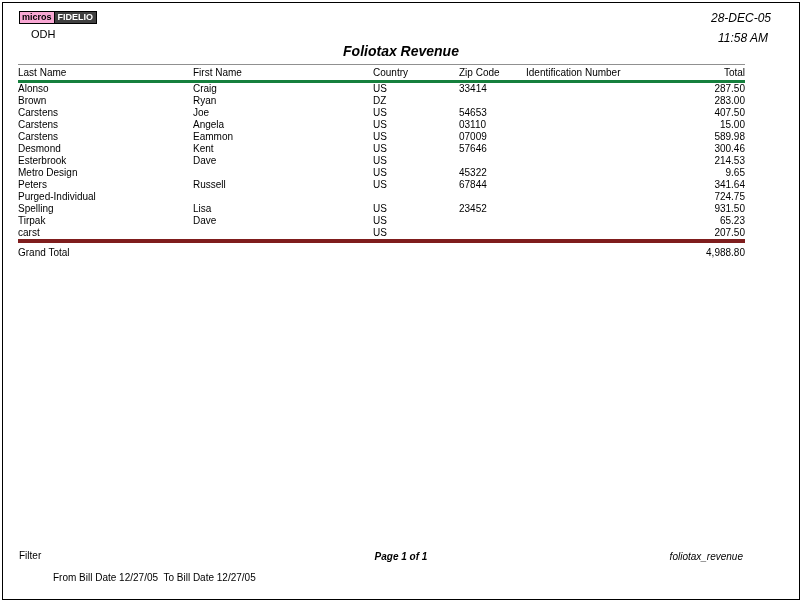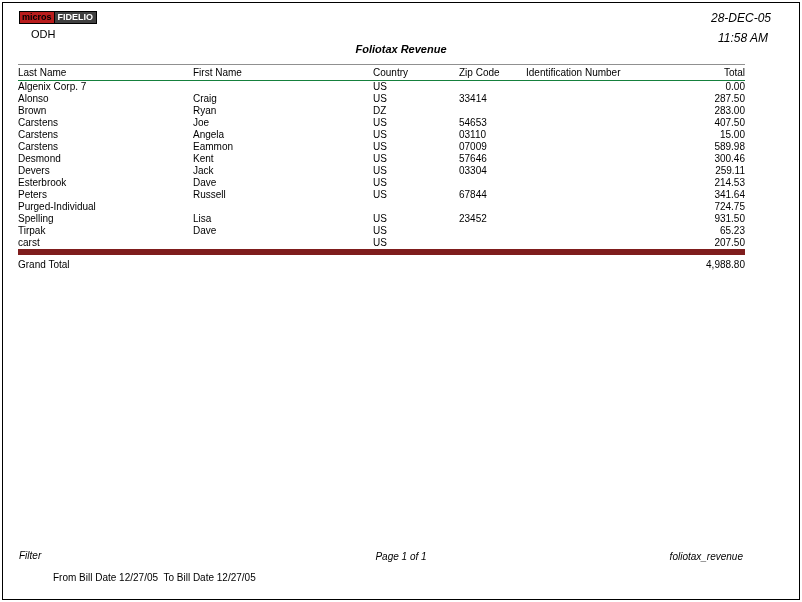--- a/index.html
+++ b/index.html
@@ -4,47 +4,47 @@
 <style>
   html,body { margin:0; padding:0; background:#ffffff; }
   body { width:802px; height:602px; position:relative; overflow:hidden;
          font-family:"Liberation Sans", sans-serif; color:#000; }
   .page { position:absolute; left:2px; top:2px; width:796px; height:596px;
           border:1px solid #000; background:#fff; }
 
   
   .logo { position:absolute; left:16px; top:8px; font-size:9px; font-weight:bold;
           letter-spacing:0px; display:flex; align-items:stretch; line-height:11px; }
-  .logo .micros { border:1px solid #000; padding:0 2px; background:#b91c1c; color:#000; }
+  .logo .micros { border:1px solid #000; padding:0 2px; background:#f9a8d4; color:#000; }
   .logo .fidelio { background:#404040; color:#fff; padding:0 3px; border:1px solid #000; border-left:none; }
   .prop-code { position:absolute; left:28px; top:25px; font-size:11px; font-weight:normal; }
   .hotel-name { position:absolute; left:0; right:0; top:8px; text-align:center;
                 font-size:11px; font-weight:bold; font-style:italic; }
   .run-date { position:absolute; right:28px; top:8px; font-size:12px; font-style:italic; }
   .run-time { position:absolute; right:31px; top:28px; font-size:12px; font-style:italic; }
   .report-title { position:absolute; left:0; right:0; top:40px; text-align:center;
-                  font-size:11px; font-weight:bold; font-style:italic; }
+                  font-size:14px; font-weight:bold; font-style:italic; }
 
   
   .report-table { position:absolute; left:15px; top:61px; width:727px;
                   border-collapse:collapse; table-layout:fixed; font-size:10px; }
   .report-table th { text-align:left; font-weight:normal; height:15px;
-                     border-top:1px solid #909090; border-bottom:1px solid #15803d;
+                     border-top:1px solid #909090; border-bottom:3px solid #15803d;
                      padding:0; vertical-align:middle;margin-left:20px; }
   .report-table td { height:12px; line-height:12px; padding:0; overflow:hidden;
                      white-space:nowrap; }
   .report-table .num, .report-table th.num { text-align:right; }
-  .report-table tfoot td { border-top:6px solid #7f1d1d; height:16px; vertical-align:bottom; }
+  .report-table tfoot td { border-top:4px solid #7f1d1d; height:16px; vertical-align:bottom; }
 
   
-  .footer-filter-label { position:absolute; left:16px; top:547px; font-size:10px; font-style:italic; }
+  .footer-filter-label { position:absolute; left:16px; top:547px; font-size:10px; }
   .footer-filter { position:absolute; left:50px; top:547px; font-size:10px; line-height:11px;
                    white-space:pre-wrap; }
   .footer-page { position:absolute; left:0; right:0; top:548px; text-align:center;
-                 font-size:10px; font-style:italic; }
+                 font-size:10px; font-style:italic;font-weight:bold; }
   .footer-report { position:absolute; right:56px; top:548px; font-size:10px; font-style:italic; }
 </style>
 </head>
 <body>
 
 <div class="page">
 
   <div class="logo">
     <span class="micros">micros</span>
       <span class="fidelio">FIDELIO</span>
@@ -68,28 +68,20 @@
           <th>Last Name</th>
           <th>First Name</th>
           <th>Country</th>
           <th>Zip Code</th>
           <th>Identification Number</th>
           <th class="num">Total</th>
         </tr>
     </thead>
     <tbody>
         <tr>
-          <td>Algenix Corp. 7</td>
-          <td></td>
-          <td>US</td>
-          <td></td>
-          <td></td>
-          <td class="num">0.00</td>
-        </tr>
-        <tr>
           <td>Alonso</td>
           <td>Craig</td>
           <td>US</td>
           <td>33414</td>
           <td></td>
           <td class="num">287.50</td>
         </tr>
         <tr>
           <td>Brown</td>
           <td>Ryan</td>
@@ -124,34 +116,34 @@
         </tr>
         <tr>
           <td>Desmond</td>
           <td>Kent</td>
           <td>US</td>
           <td>57646</td>
           <td></td>
           <td class="num">300.46</td>
         </tr>
         <tr>
-          <td>Devers</td>
-          <td>Jack</td>
-          <td>US</td>
-          <td>03304</td>
-          <td></td>
-          <td class="num">259.11</td>
-        </tr>
-        <tr>
           <td>Esterbrook</td>
           <td>Dave</td>
           <td>US</td>
           <td></td>
           <td></td>
           <td class="num">214.53</td>
+        </tr>
+        <tr>
+          <td>Metro Design</td>
+          <td></td>
+          <td>US</td>
+          <td>45322</td>
+          <td></td>
+          <td class="num">9.65</td>
         </tr>
         <tr>
           <td>Peters</td>
           <td>Russell</td>
           <td>US</td>
           <td>67844</td>
           <td></td>
           <td class="num">341.64</td>
         </tr>
         <tr>

